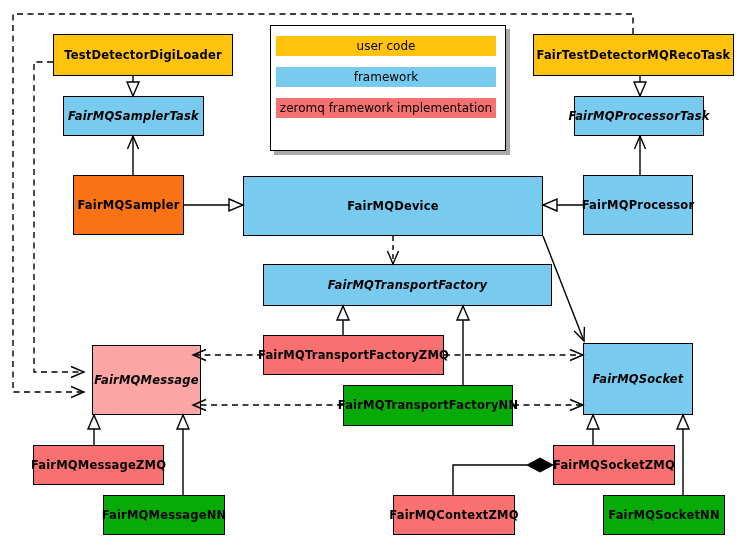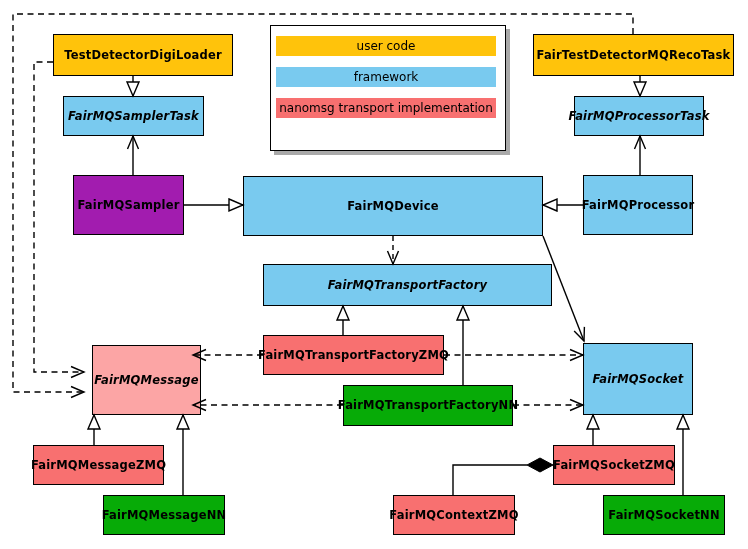--- a/index.html
+++ b/index.html
@@ -27,30 +27,30 @@
   }
 </style>
 </head>
 <body>
 
 <div class="stage">
 
   <div class="legend">
     <div class="legend-bar" style="top: 10px; background: rgb(255, 195, 11);">user code</div>
     <div class="legend-bar" style="top: 41px; background: rgb(121, 202, 239);">framework</div>
-    <div class="legend-bar" style="top: 72px; background: rgb(248, 112, 112);">nanomsg transport implementation</div>
+    <div class="legend-bar" style="top: 72px; background: rgb(248, 112, 112);">zeromq framework implementation</div>
   </div>
 
   <div class="node" style="left: 53px; top: 34px; width: 180px; height: 42px; background: rgb(255, 195, 11);">TestDetectorDigiLoader</div>
   <div class="node" style="left: 533px; top: 34px; width: 201px; height: 42px; background: rgb(255, 195, 11);">FairTestDetectorMQRecoTask</div>
 
   <div class="node abstract" style="left: 63px; top: 96px; width: 141px; height: 40px; background: rgb(121, 202, 239);">FairMQSamplerTask</div>
   <div class="node abstract" style="left: 574px; top: 96px; width: 130px; height: 40px; background: rgb(121, 202, 239);">FairMQProcessorTask</div>
 
-  <div class="node" style="left: 73px; top: 175px; width: 111px; height: 60px; background: #a21caf;">FairMQSampler</div>
+  <div class="node" style="left: 73px; top: 175px; width: 111px; height: 60px; background: #f97316;">FairMQSampler</div>
   <div class="node" style="left: 243px; top: 176px; width: 300px; height: 60px; background: rgb(121, 202, 239);">FairMQDevice</div>
   <div class="node" style="left: 583px; top: 175px; width: 110px; height: 60px; background: rgb(121, 202, 239);">FairMQProcessor</div>
 
   <div class="node abstract" style="left: 263px; top: 264px; width: 289px; height: 42px; background: rgb(121, 202, 239);">FairMQTransportFactory</div>
 
   <div class="node" style="left: 263px; top: 335px; width: 181px; height: 40px; background: rgb(248, 112, 112);">FairMQTransportFactoryZMQ</div>
   <div class="node" style="left: 343px; top: 385px; width: 170px; height: 41px; background: rgb(7, 171, 7);">FairMQTransportFactoryNN</div>
 
   <div class="node abstract" style="left: 92px; top: 345px; width: 109px; height: 70px; background: #fca5a5;">FairMQMessage</div>
   <div class="node abstract" style="left: 583px; top: 343px; width: 110px; height: 72px; background: rgb(121, 202, 239);">FairMQSocket</div>

